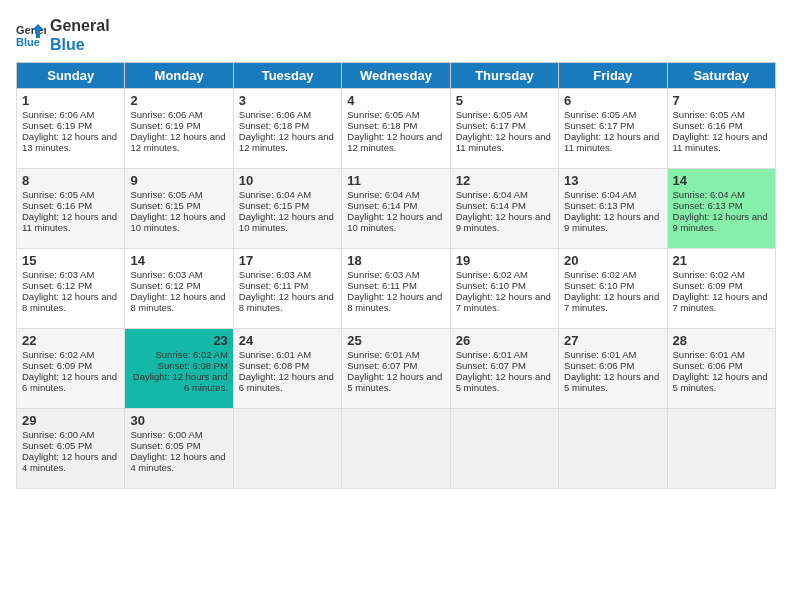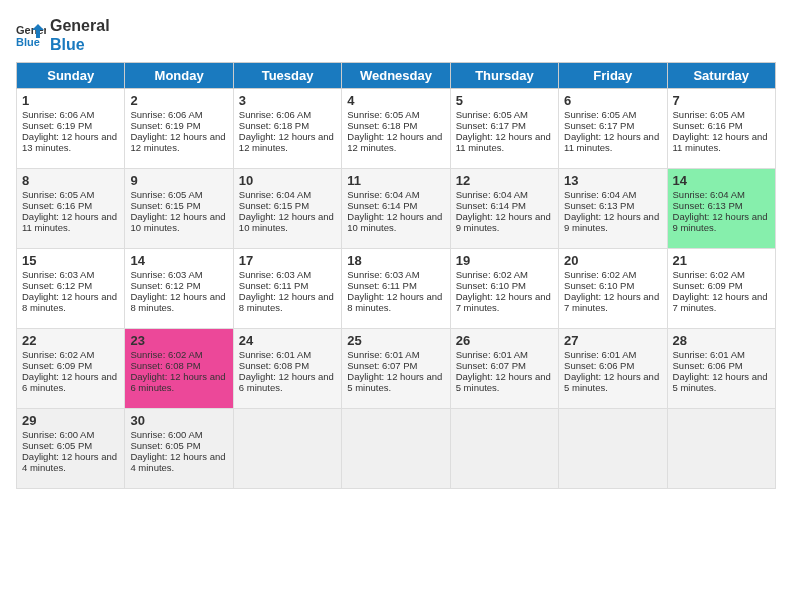--- a/index.html
+++ b/index.html
@@ -244,21 +244,21 @@
           <span>Daylight: 12 hours and 7 minutes.</span>
         </td>
         </tr>
         <tr>
           <td style="background: rgb(245, 245, 245);">
           <span class="day-num">22</span>
           <span>Sunrise: 6:02 AM</span><br>
           <span>Sunset: 6:09 PM</span><br>
           <span>Daylight: 12 hours and 6 minutes.</span>
         </td>
-          <td style="background: #ec4899;">
+          <td style="background: #14b8a6; text-align: right;">
           <span class="day-num">23</span>
           <span>Sunrise: 6:02 AM</span><br>
           <span>Sunset: 6:08 PM</span><br>
           <span>Daylight: 12 hours and 6 minutes.</span>
         </td>
           <td style="background: rgb(245, 245, 245);">
           <span class="day-num">24</span>
           <span>Sunrise: 6:01 AM</span><br>
           <span>Sunset: 6:08 PM</span><br>
           <span>Daylight: 12 hours and 6 minutes.</span>

